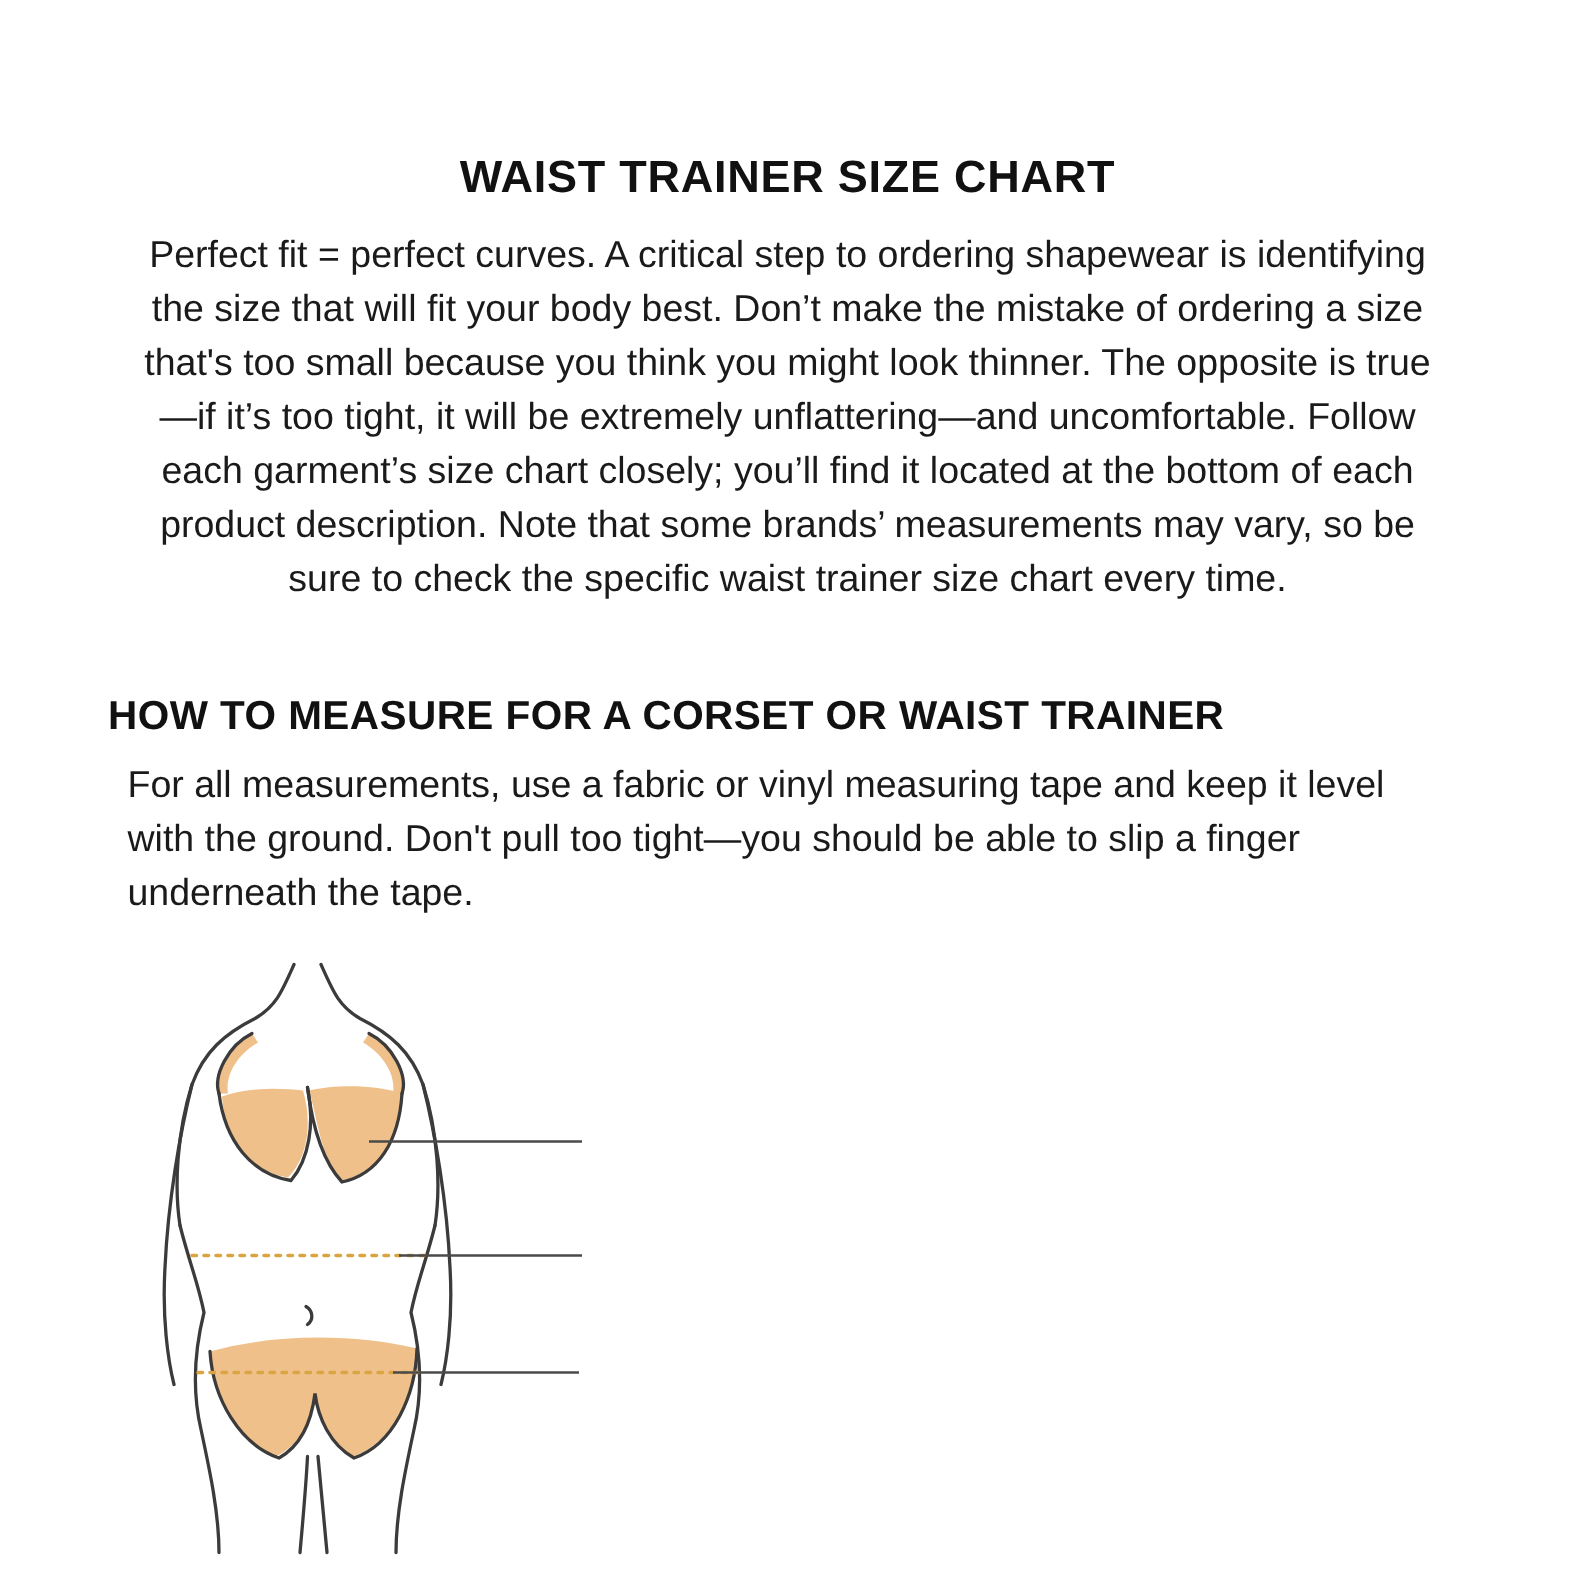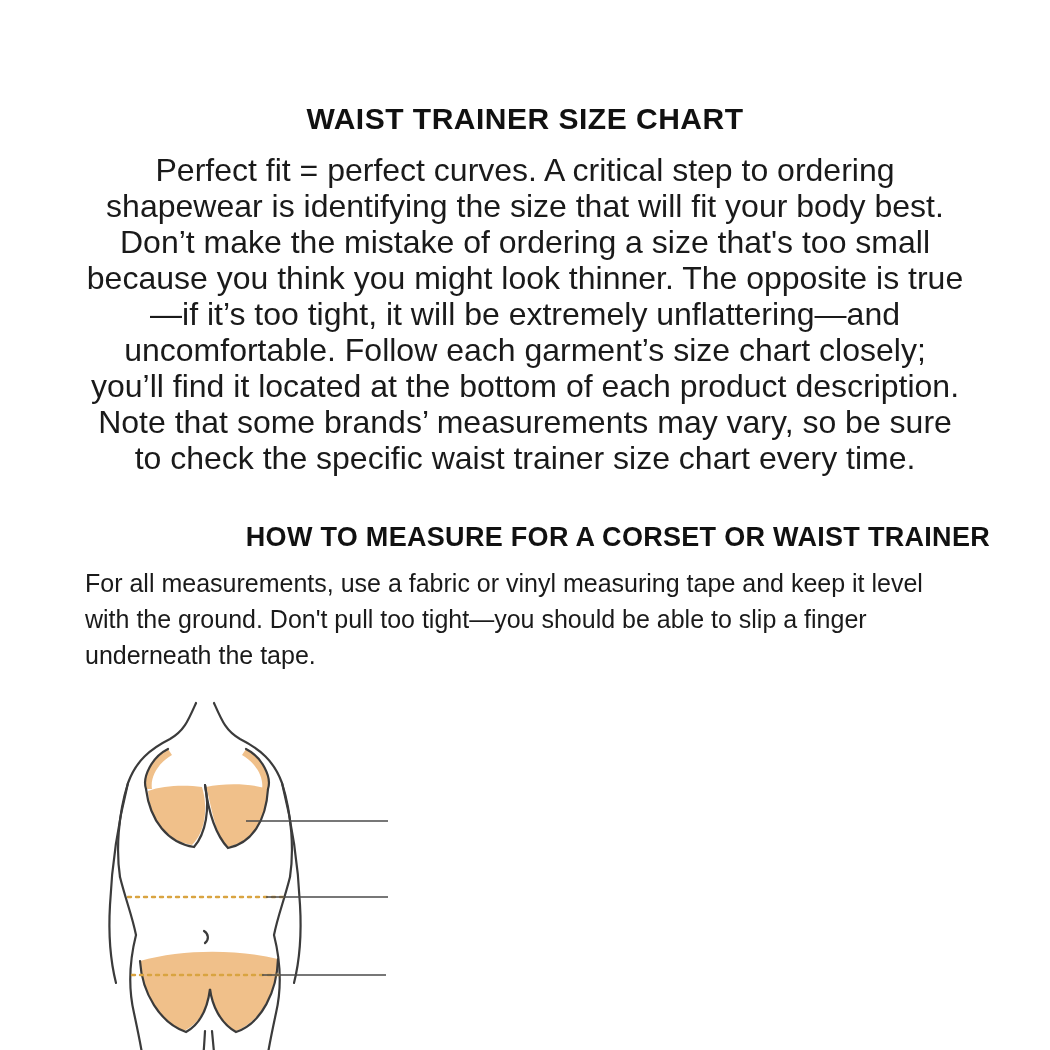--- a/index.html
+++ b/index.html
@@ -28,31 +28,31 @@
     font-weight: 700;
     letter-spacing: 0.5px;
     margin: 0;
     padding-top: 102px;
     color: #111111;
   }
   .intro {
     margin: 16px auto 0 auto;
     width: 880px;
     text-align: center;
-    font-size: 32px;
+    font-size: 25px;
     line-height: 36px;
     color: #1a1a1a;
     font-weight: 400;
   }
   .subtitle {
-    text-align: right;
+    text-align: left;
     font-size: 27px;
     font-weight: 700;
     letter-spacing: 0.3px;
-    margin: 0;
+    margin: 12px;
     padding-top: 46px;
     color: #111111;
   }
   .subtext {
     margin: 12px auto 0 auto;
     width: 880px;
     text-align: left;
     font-size: 25px;
     line-height: 36px;
     color: #1a1a1a;

